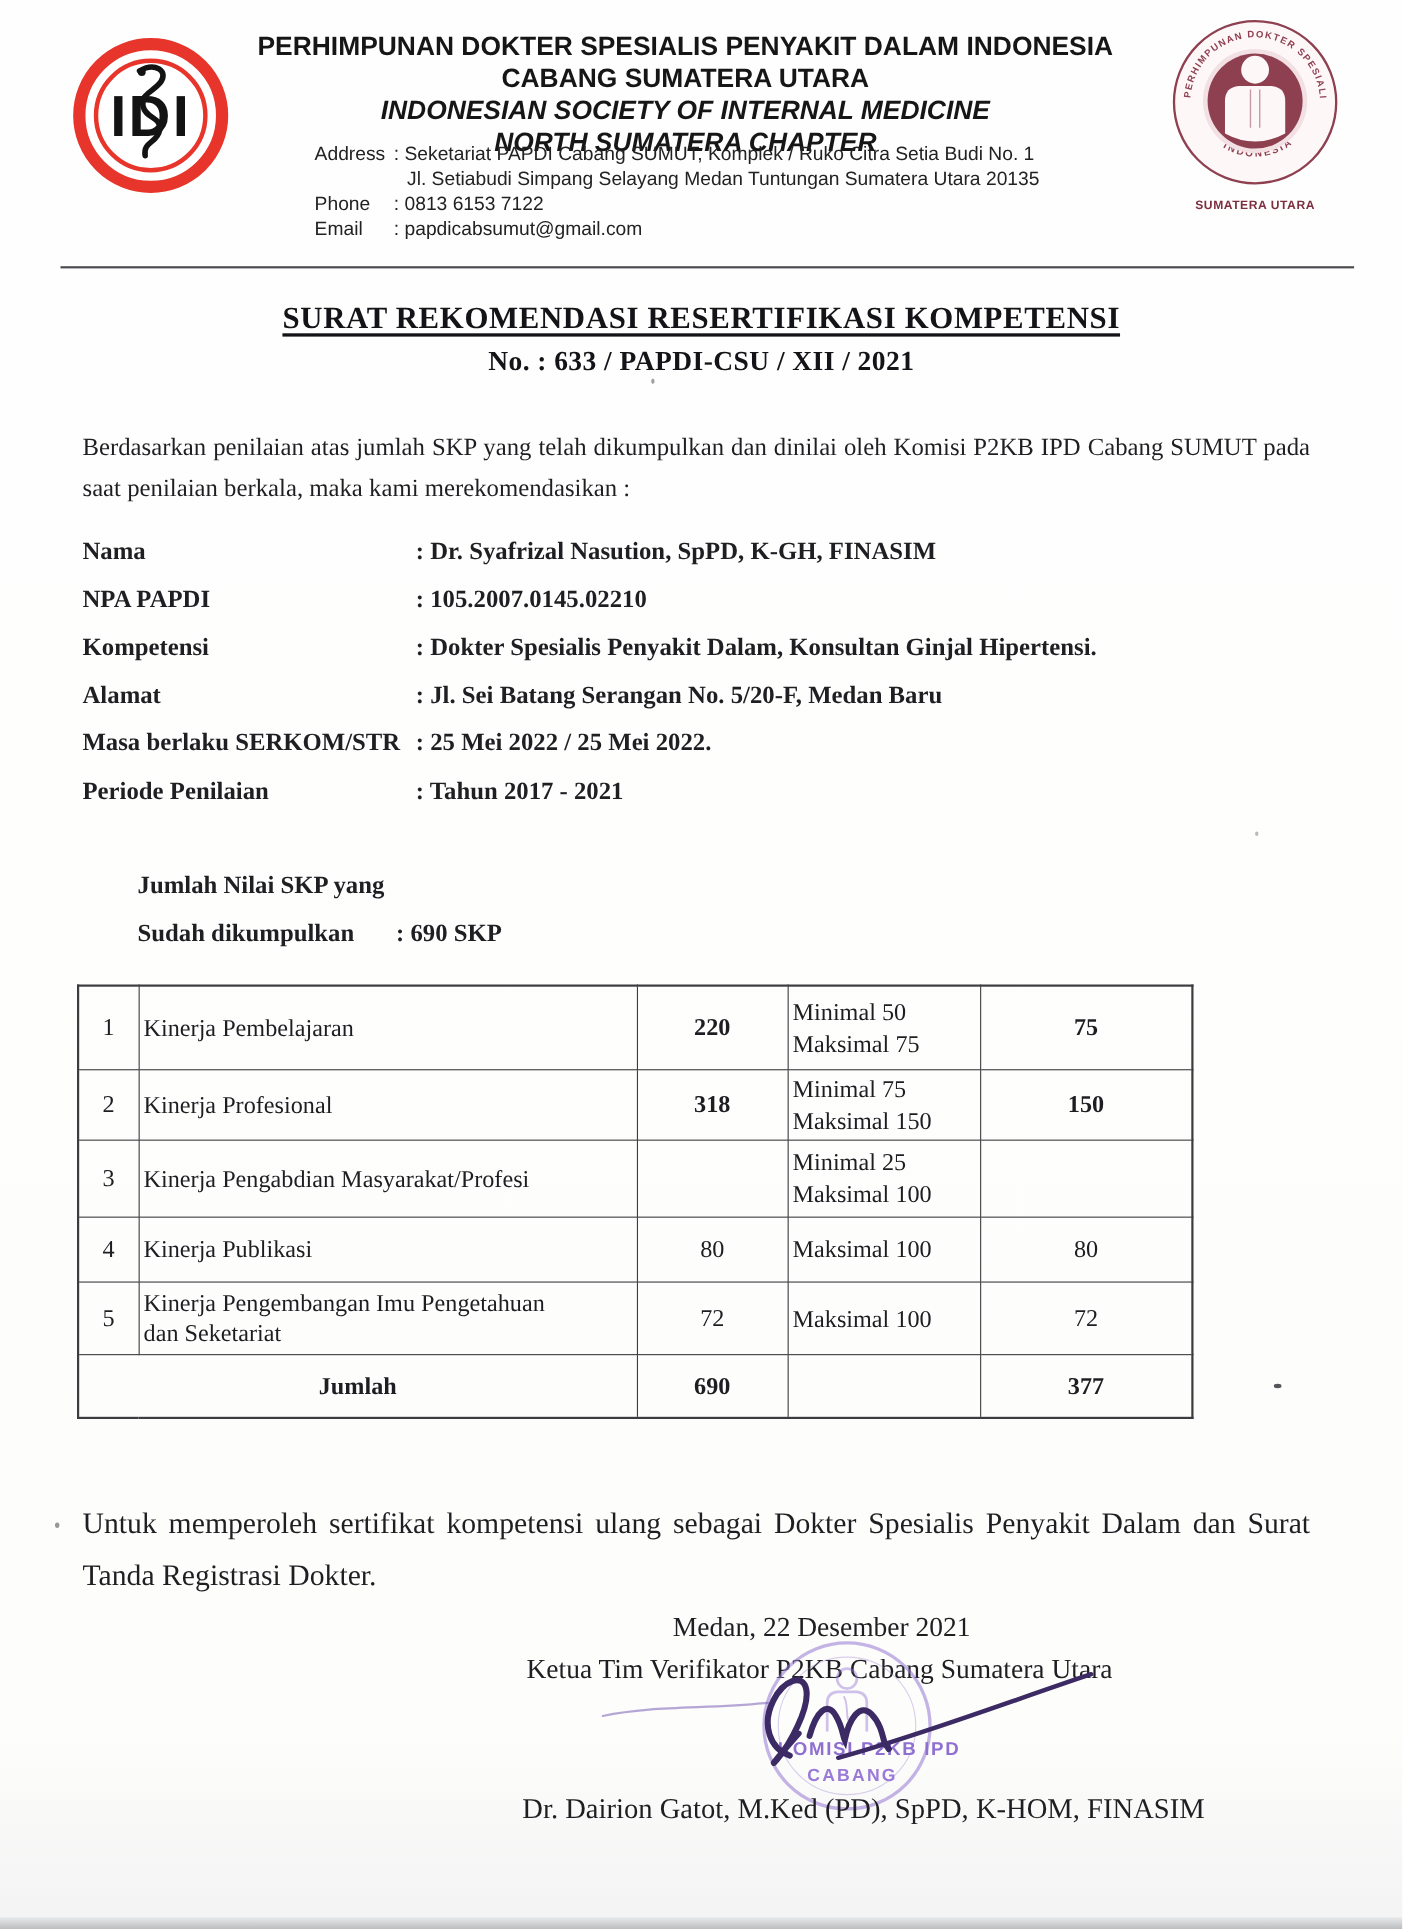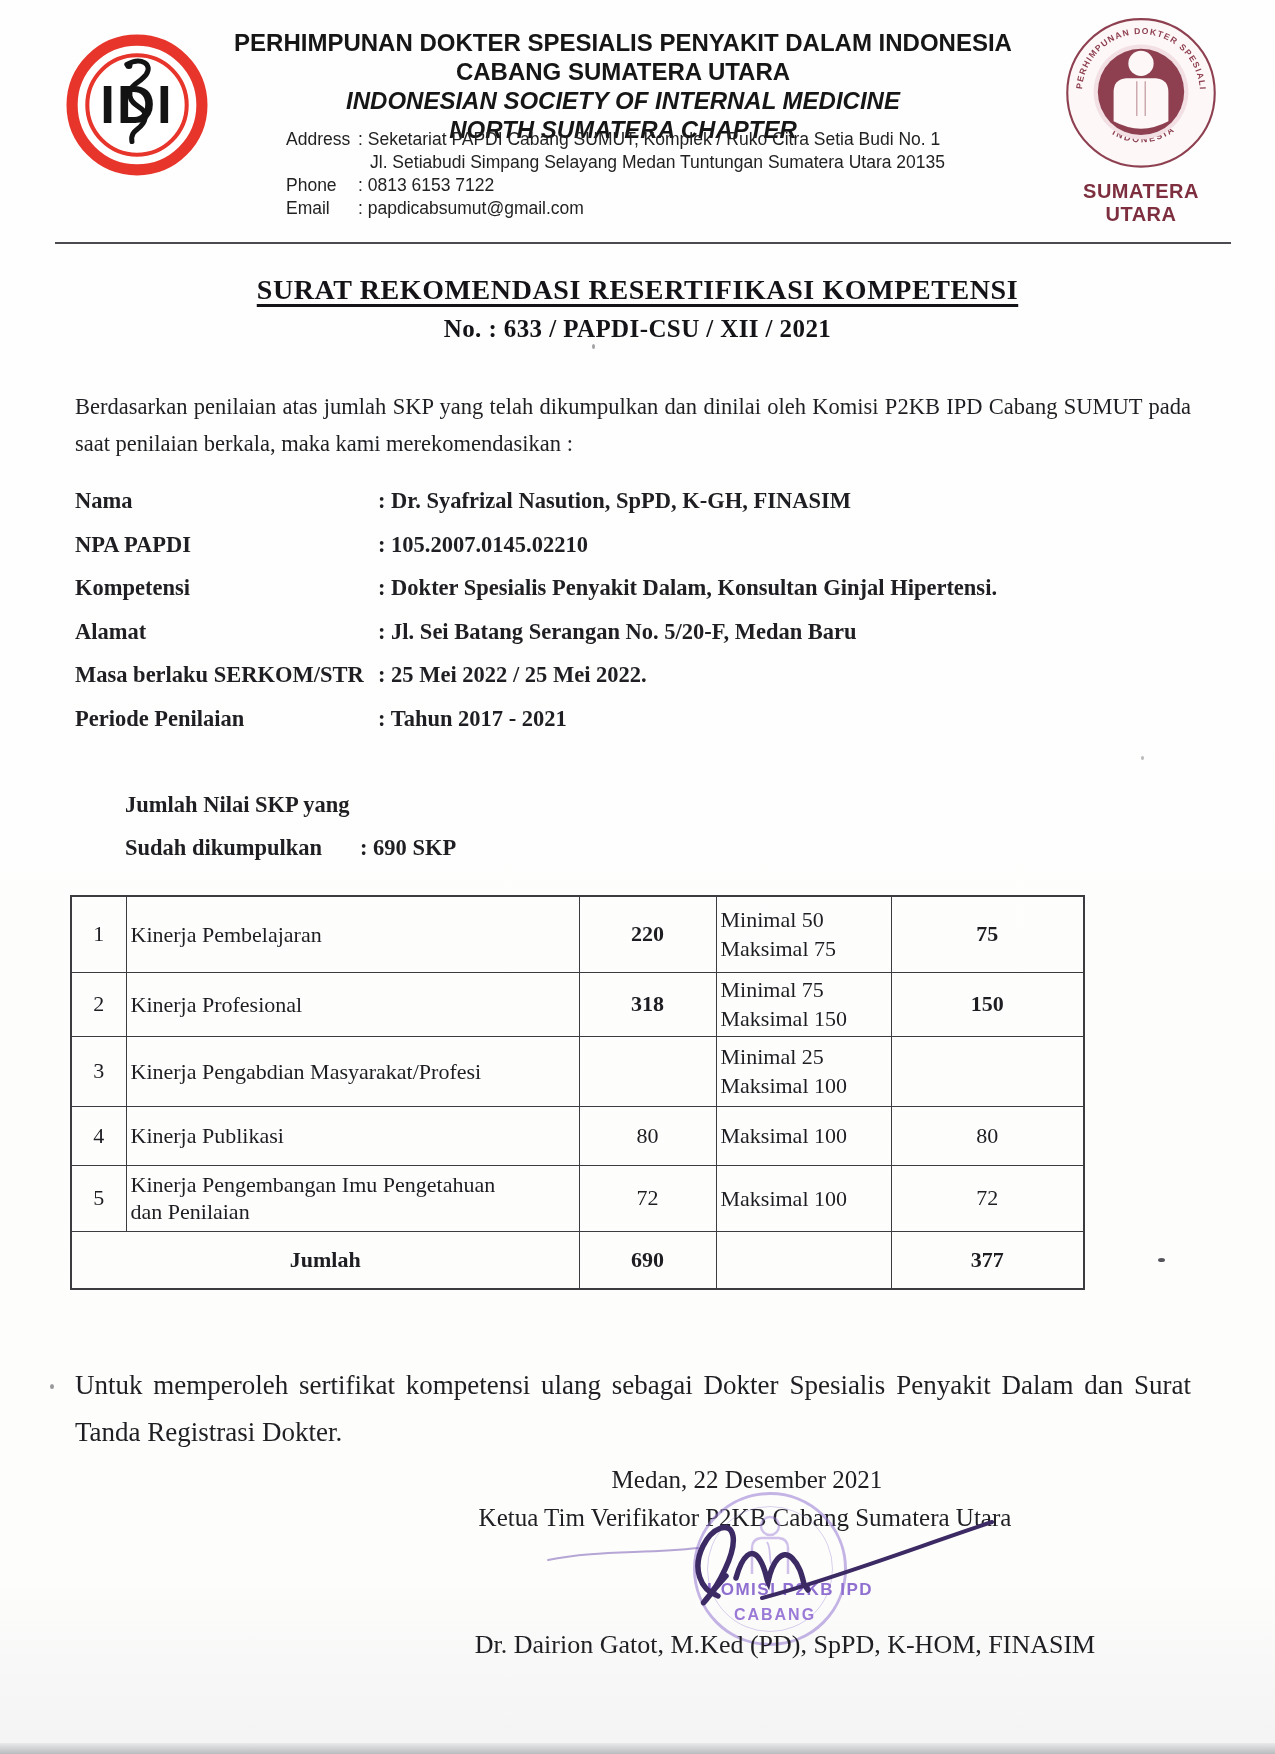--- a/index.html
+++ b/index.html
@@ -14,21 +14,21 @@
   }
   .page::after{
     content:"";position:absolute;left:0;right:0;bottom:0;height:11px;
     background:linear-gradient(180deg,#e8e9ea 0%,#b9bcbe 100%);
   }
   
   .idi-logo{position:absolute;left:66px;top:34px;width:142px;height:142px;}
   .papdi-logo{position:absolute;left:1046px;top:16px;width:190px;text-align:center;}
   .papdi-caption{
     font-family:"Liberation Sans","DejaVu Sans",sans-serif;
-    font-weight:bold;font-size:20px;letter-spacing:.5px;color:#7d2f3f;margin-top:2px;
+    font-weight:bold;font-size:11px;letter-spacing:.5px;color:#7d2f3f;margin-top:2px;
   }
   .head-center{
     position:absolute;left:218px;top:28px;width:810px;text-align:center;
     font-family:"Liberation Sans","DejaVu Sans",sans-serif;color:#161616;
   }
   .head-center .l1,.head-center .l2{font-weight:bold;font-size:24px;line-height:29px;}
   .head-center .l3,.head-center .l4{font-weight:bold;font-style:italic;font-size:24px;line-height:29px;}
   .addr{
     position:absolute;left:286px;top:128px;width:760px;
     font-family:"Liberation Sans","DejaVu Sans",sans-serif;
@@ -289,21 +289,21 @@
       <td class="c-tgt-cell">
         <div>Maksimal 100</div>
             <div></div>
       </td>
       <td class="c-center">80</td>
     </tr>
     <tr class="h-r5">
       <td class="c-center">5</td>
       <td class="c-act-cell">
         <div>Kinerja Pengembangan Imu Pengetahuan</div>
-            <div>dan Penilaian</div>
+            <div>dan Seketariat</div>
       </td>
       <td class="c-center">72</td>
       <td class="c-tgt-cell">
         <div>Maksimal 100</div>
             <div></div>
       </td>
       <td class="c-center">72</td>
     </tr>
     <tr class="h-sum">
       <td colspan="2" class="c-center cell-strong">Jumlah</td>

